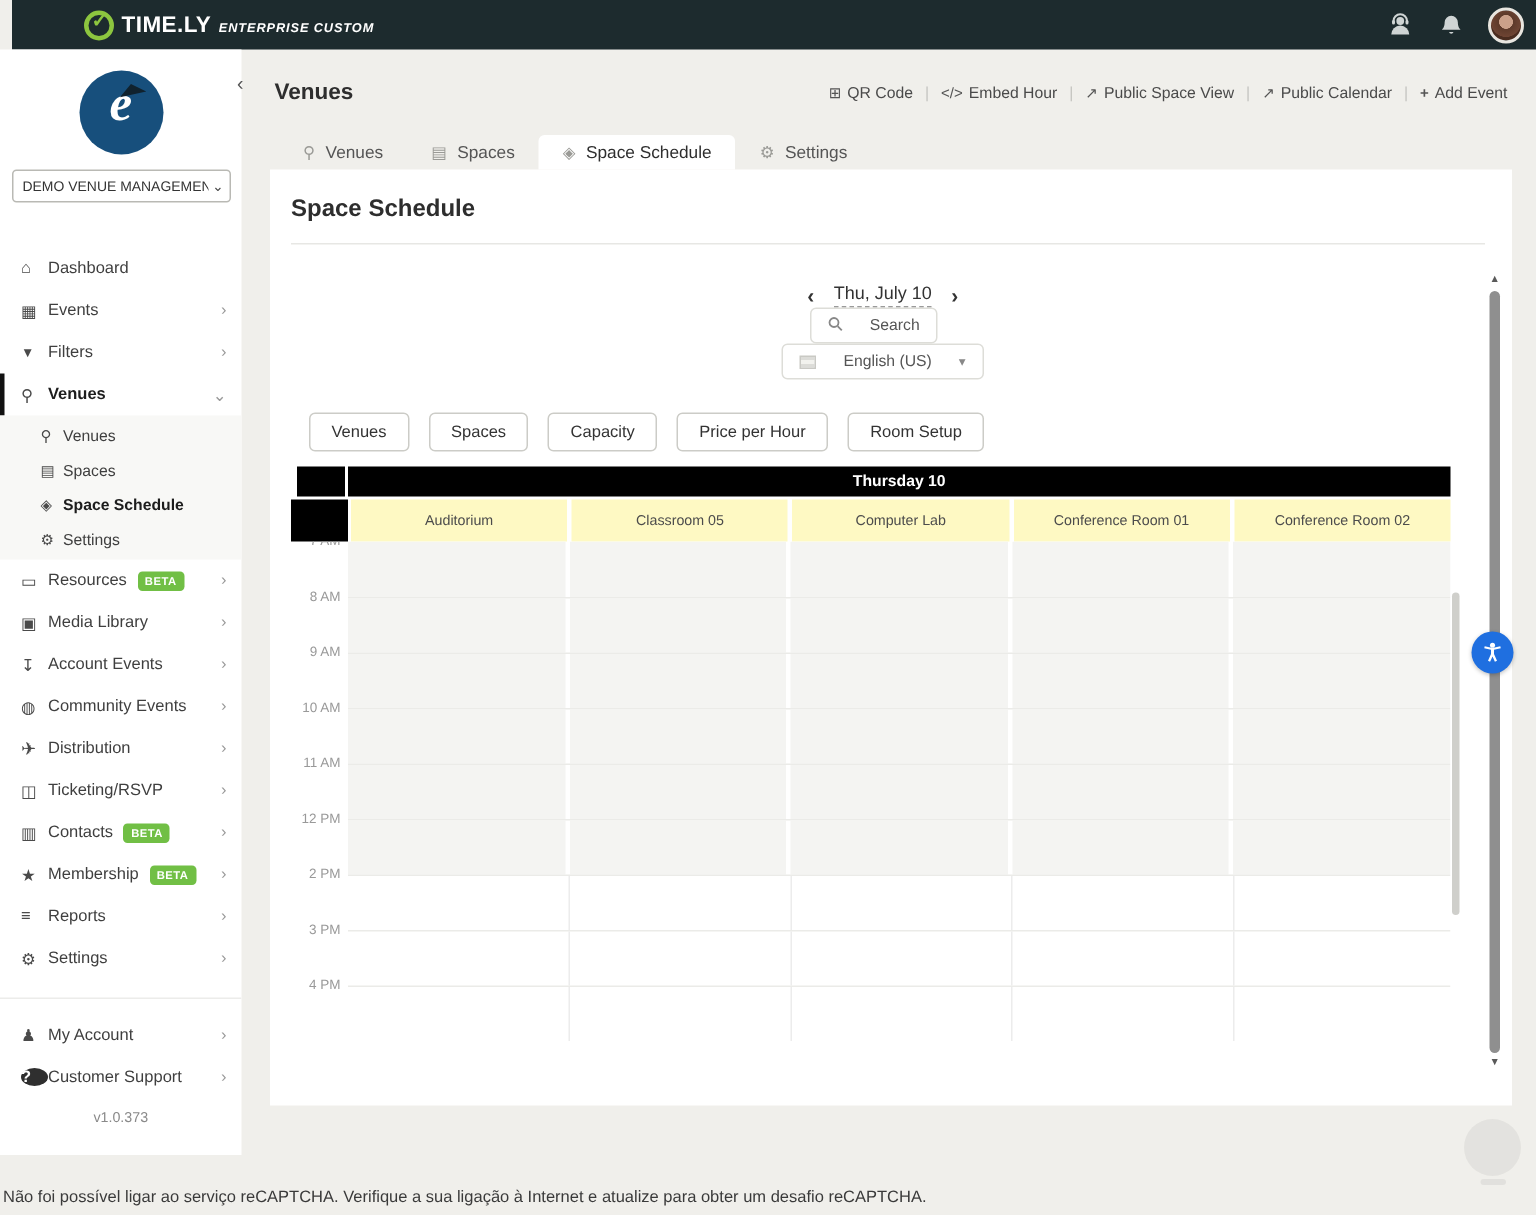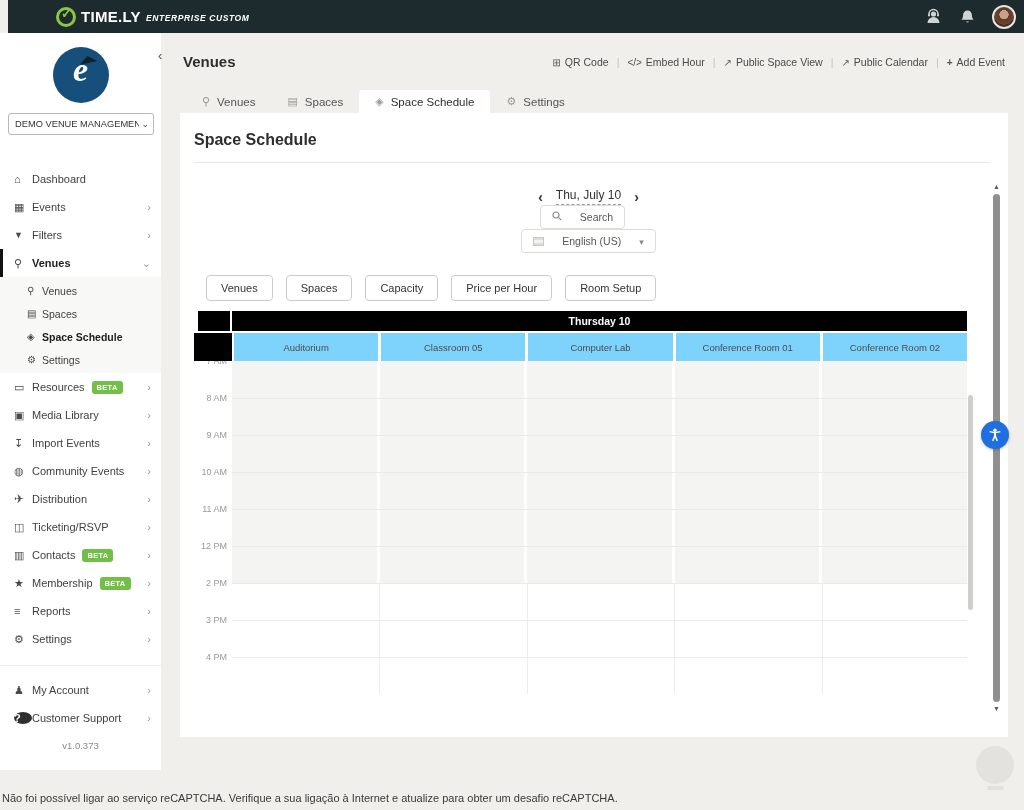--- a/index.html
+++ b/index.html
@@ -87,21 +87,21 @@
   .pg-arrow.right::before { content:"›"; }
   .pg-text b { font-weight:bold; }
 
   
   .sched { width:773px; margin-top:10px; }
   .day-row { display:flex; height:20px; }
   .corner1 { width:32px; margin-left:4px; background:#000; }
   .day-bar { flex:1; margin-left:2px; background:#000; color:#fff; font-size:10.5px; font-weight:bold; text-align:center; line-height:20px; }
   .cols-row { display:flex; height:28px; margin-top:2px; }
   .corner2 { width:38px; background:#000; }
-  .col-head { flex:1; background:#7dd3fc; font-size:9.5px; color:#4c4c4c; display:flex; align-items:center; justify-content:center; }
+  .col-head { flex:1; background:#fef9c3; font-size:9.5px; color:#4c4c4c; display:flex; align-items:center; justify-content:center; }
   .col-head + .col-head { margin-left:3px; }
   .cols-row .col-head:first-of-type { margin-left:2px; }
   .grid { height:368px; overflow:hidden; position:relative; }
   .g-row { position:relative; height:37px; display:flex; }
   .g-time { position:absolute; left:0; top:0; width:33px; text-align:right; transform:translateY(-55%); font-size:9px; color:#999; }
   .g-cells { margin-left:38px; flex:1; display:flex; }
   .g-row + .g-row .g-cells { border-top:1px solid #ebebe8; }
   .g-cell { flex:1; }
   .g-cell + .g-cell { margin-left:3px; }
   .g-row.shaded .g-cell { background:#f4f4f2; }
@@ -229,21 +229,21 @@
 
           <div class="nav-item">
             <span class="nav-ic ic-media-image">▣</span>
             <span class="lbl">Media Library</span>
 
             <span class="chev">›</span>
           </div>
 
           <div class="nav-item">
             <span class="nav-ic ic-import-download">↧</span>
-            <span class="lbl">Import Events</span>
+            <span class="lbl">Account Events</span>
 
             <span class="chev">›</span>
           </div>
 
           <div class="nav-item">
             <span class="nav-ic ic-globe">◍</span>
             <span class="lbl">Community Events</span>
 
             <span class="chev">›</span>
           </div>

